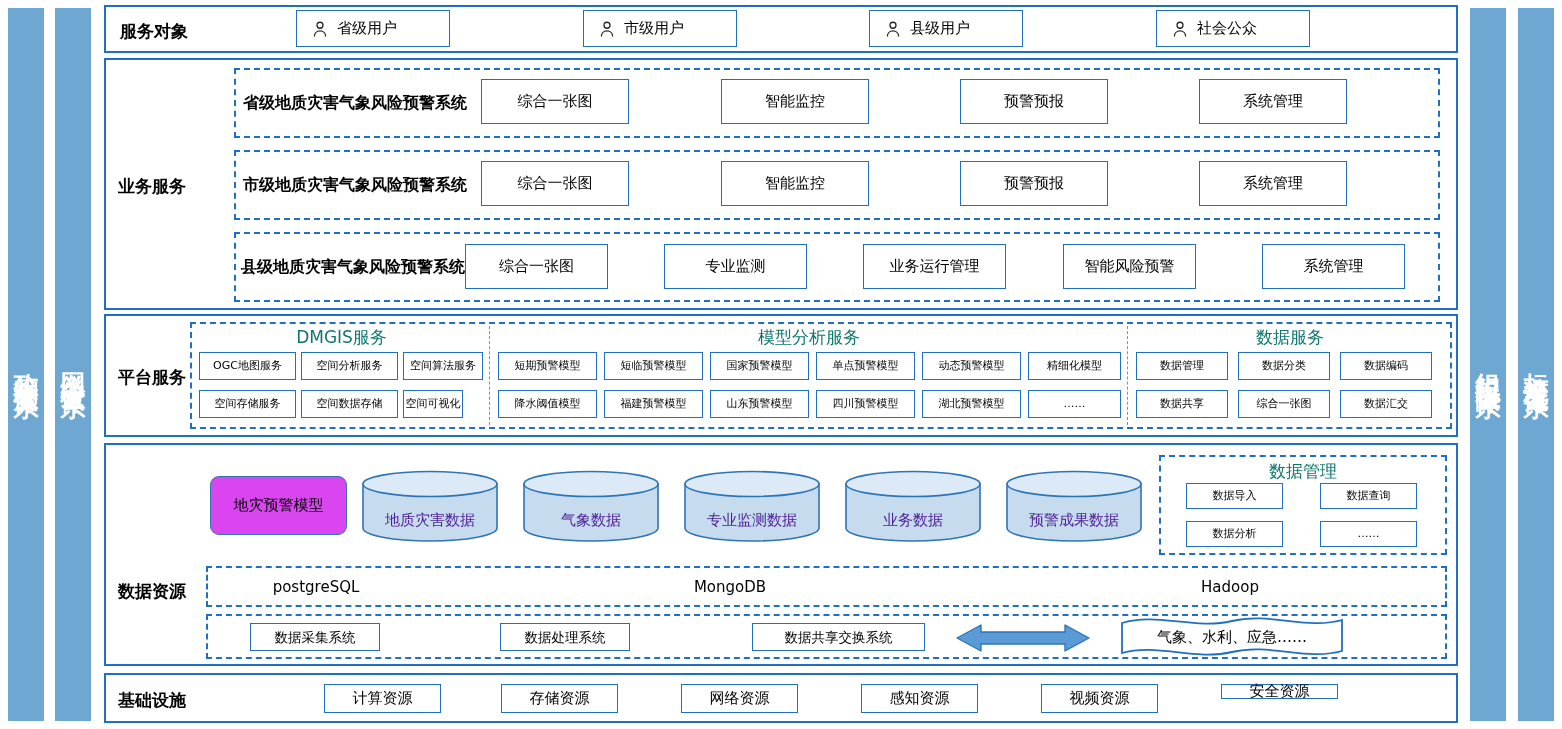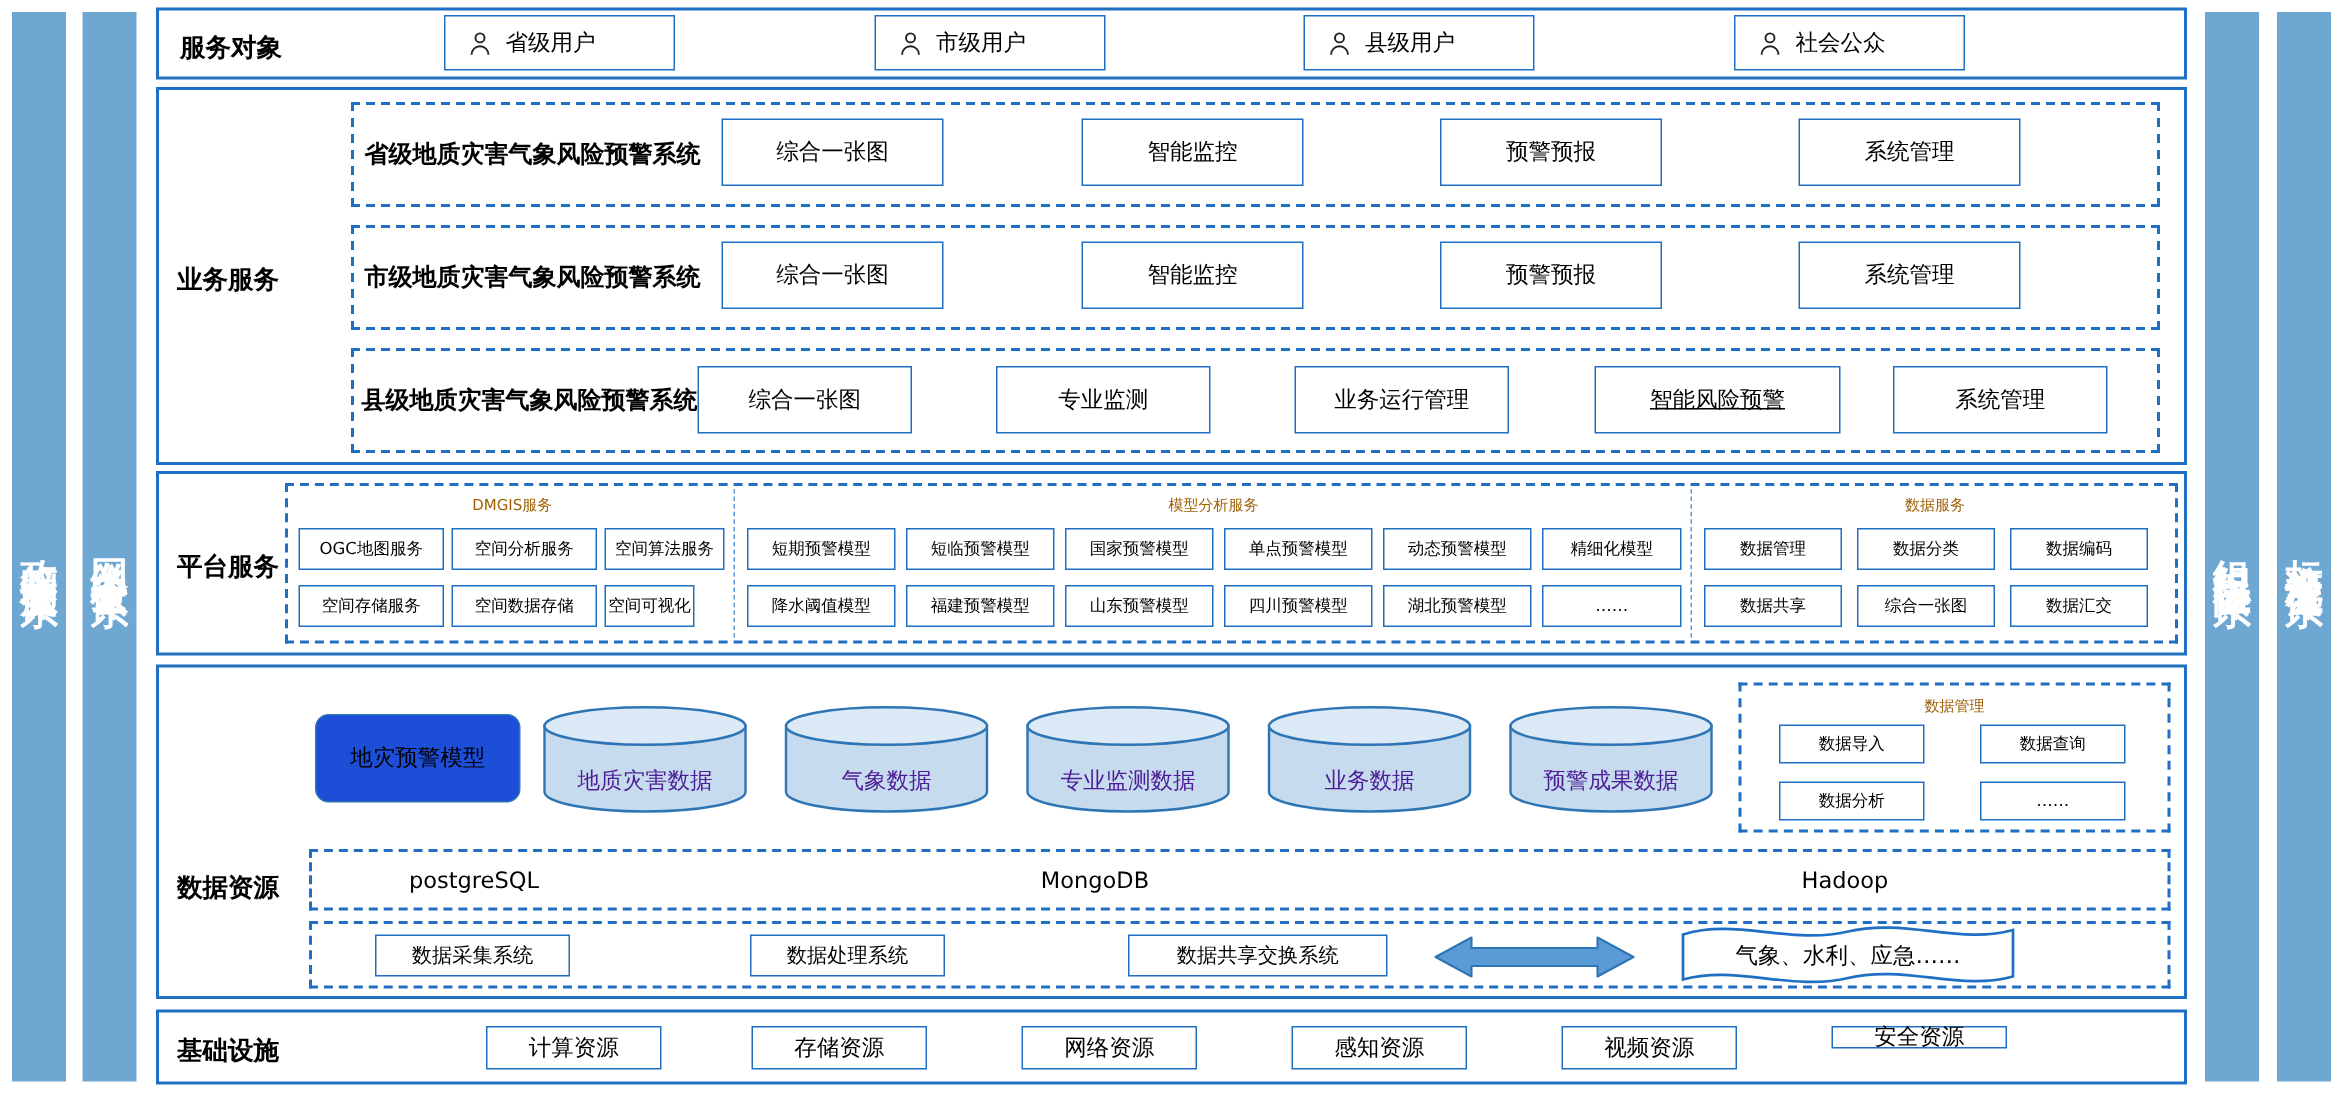--- a/index.html
+++ b/index.html
@@ -44,21 +44,21 @@
   }
   .box.small{font-size:11px;border-width:1.2px;}
 
   
   .txt{
     position:absolute;display:flex;align-items:center;justify-content:center;
     font-size:15px;color:#000;white-space:nowrap;
   }
   .grouptitle{
     position:absolute;display:flex;align-items:center;justify-content:center;
-    font-size:10px;color:#a16207;white-space:nowrap;
+    font-size:17px;color:#0f766e;white-space:nowrap;
   }
   .subsys-label{
     position:absolute;display:flex;align-items:center;
     font-size:16px;font-weight:bold;color:#000;white-space:nowrap;
   }
 
   
   .userchip{
     position:absolute;border:1.8px solid #1F6FC4;background:#fff;box-sizing:border-box;
     display:flex;align-items:center;gap:8px;padding-left:14px;
@@ -70,21 +70,21 @@
   .cyl{position:absolute;}
   .cyl svg{position:absolute;left:0;top:0;}
   .cyl .cyl-label{
     position:absolute;left:0;top:0;width:100%;height:100%;
     display:flex;align-items:center;justify-content:center;
     font-size:15px;color:#4c1d95;text-align:center;
   }
 
   
   .roundbox{
-    position:absolute;border:1.8px solid #2E75B6;border-radius:9px;background:#1d4ed8;
+    position:absolute;border:1.8px solid #2E75B6;border-radius:9px;background:#d946ef;
     box-sizing:border-box;display:flex;align-items:center;justify-content:center;
     font-size:15px;color:#000;
   }
 
   
   .wavy{position:absolute;}
   .wavy svg{position:absolute;left:0;top:0;}
   .wavy .wavy-label{
     position:absolute;left:0;top:0;width:100%;height:100%;
     display:flex;align-items:center;justify-content:center;
@@ -160,21 +160,21 @@
   <div class="box" style="left:481px;top:161px;width:148px;height:45px;">综合一张图</div>
   <div class="box" style="left:721px;top:161px;width:148px;height:45px;">智能监控</div>
   <div class="box" style="left:960px;top:161px;width:148px;height:45px;">预警预报</div>
   <div class="box" style="left:1199px;top:161px;width:148px;height:45px;">系统管理</div>
 
   <div class="dashed" style="left:234px;top:232px;width:1206px;height:70px;"></div>
   <div class="subsys-label" style="left:241px;top:252px;height:30px;">县级地质灾害气象风险预警系统</div>
   <div class="box" style="left:465px;top:244px;width:143px;height:45px;">综合一张图</div>
   <div class="box" style="left:664px;top:244px;width:143px;height:45px;">专业监测</div>
   <div class="box" style="left:863px;top:244px;width:143px;height:45px;">业务运行管理</div>
-  <div class="box" style="left:1063px;top:244px;width:164px;height:45px;text-decoration:underline;">智能风险预警</div>
+  <div class="box" style="left:1063px;top:244px;width:133px;height:45px;">智能风险预警</div>
   <div class="box" style="left:1262px;top:244px;width:143px;height:45px;">系统管理</div>
 
   <div class="panel" style="left:104px;top:314px;width:1354px;height:123px;"></div>
   <div class="rowlabel" style="left:118px;top:366px;">平台服务</div>
 
   <div class="dashed" style="left:190px;top:322px;width:1262px;height:107px;"></div>
 
   <div style="position:absolute;left:489px;top:326px;width:0;height:99px;border-left:1.5px dashed #5B9BD5;"></div>
   <div style="position:absolute;left:1127px;top:326px;width:0;height:99px;border-left:1.5px dashed #5B9BD5;"></div>
 

